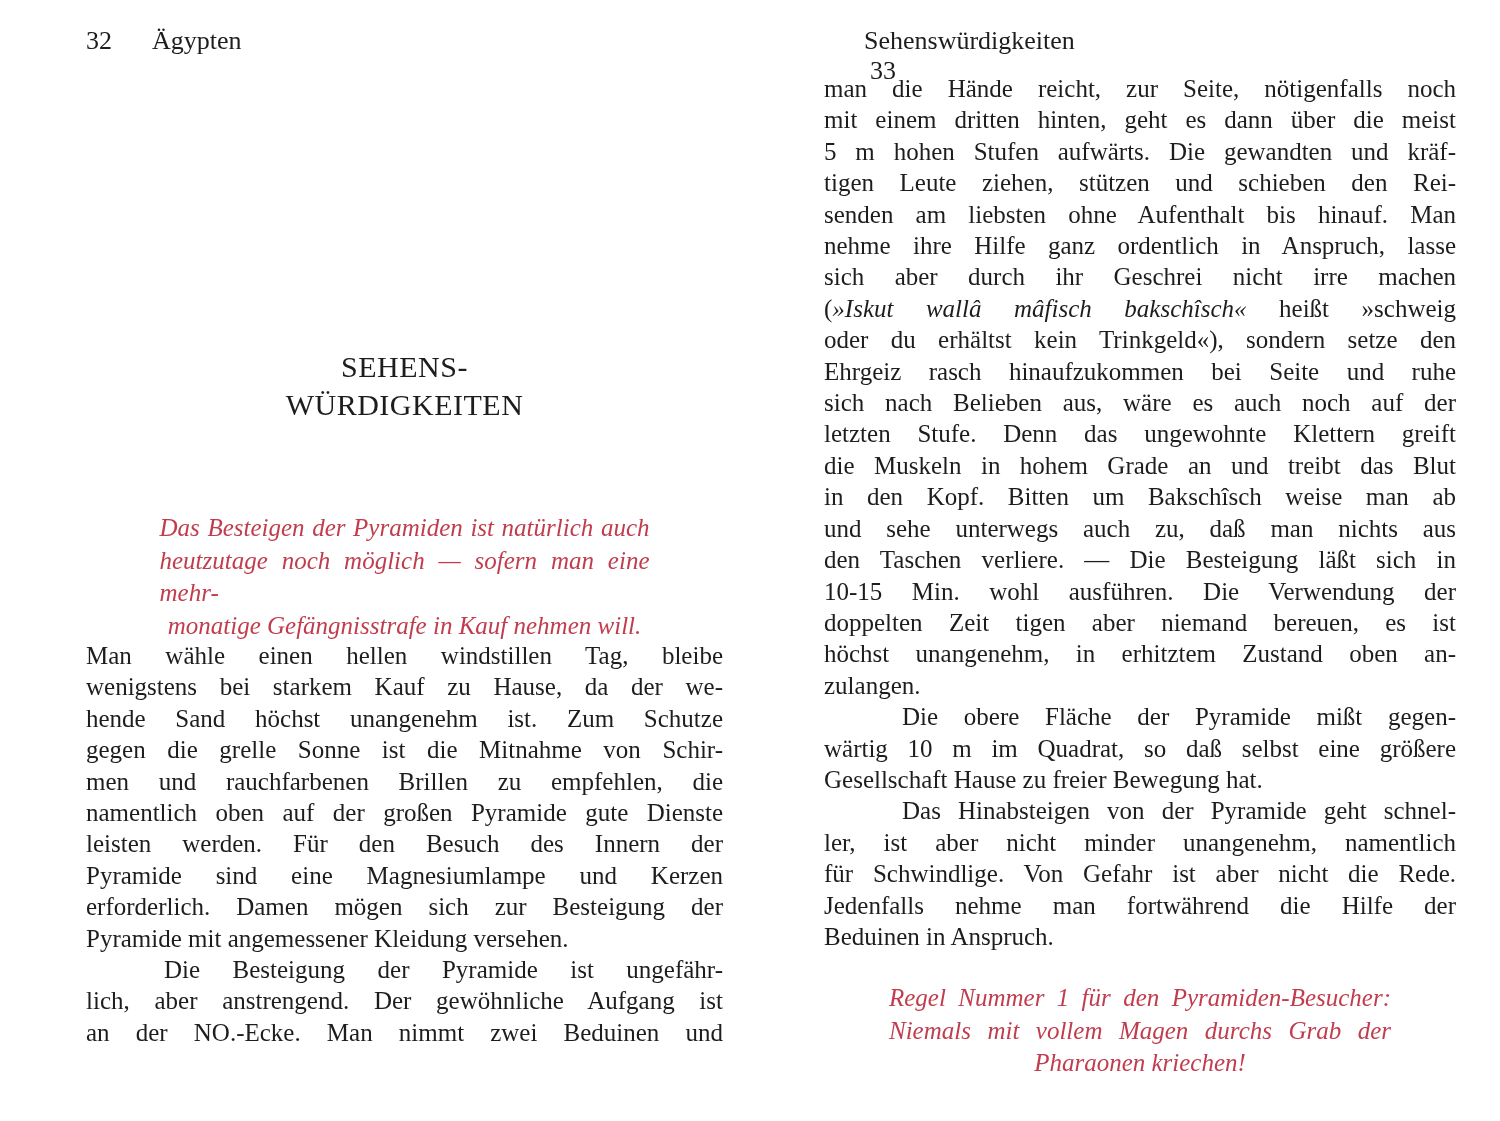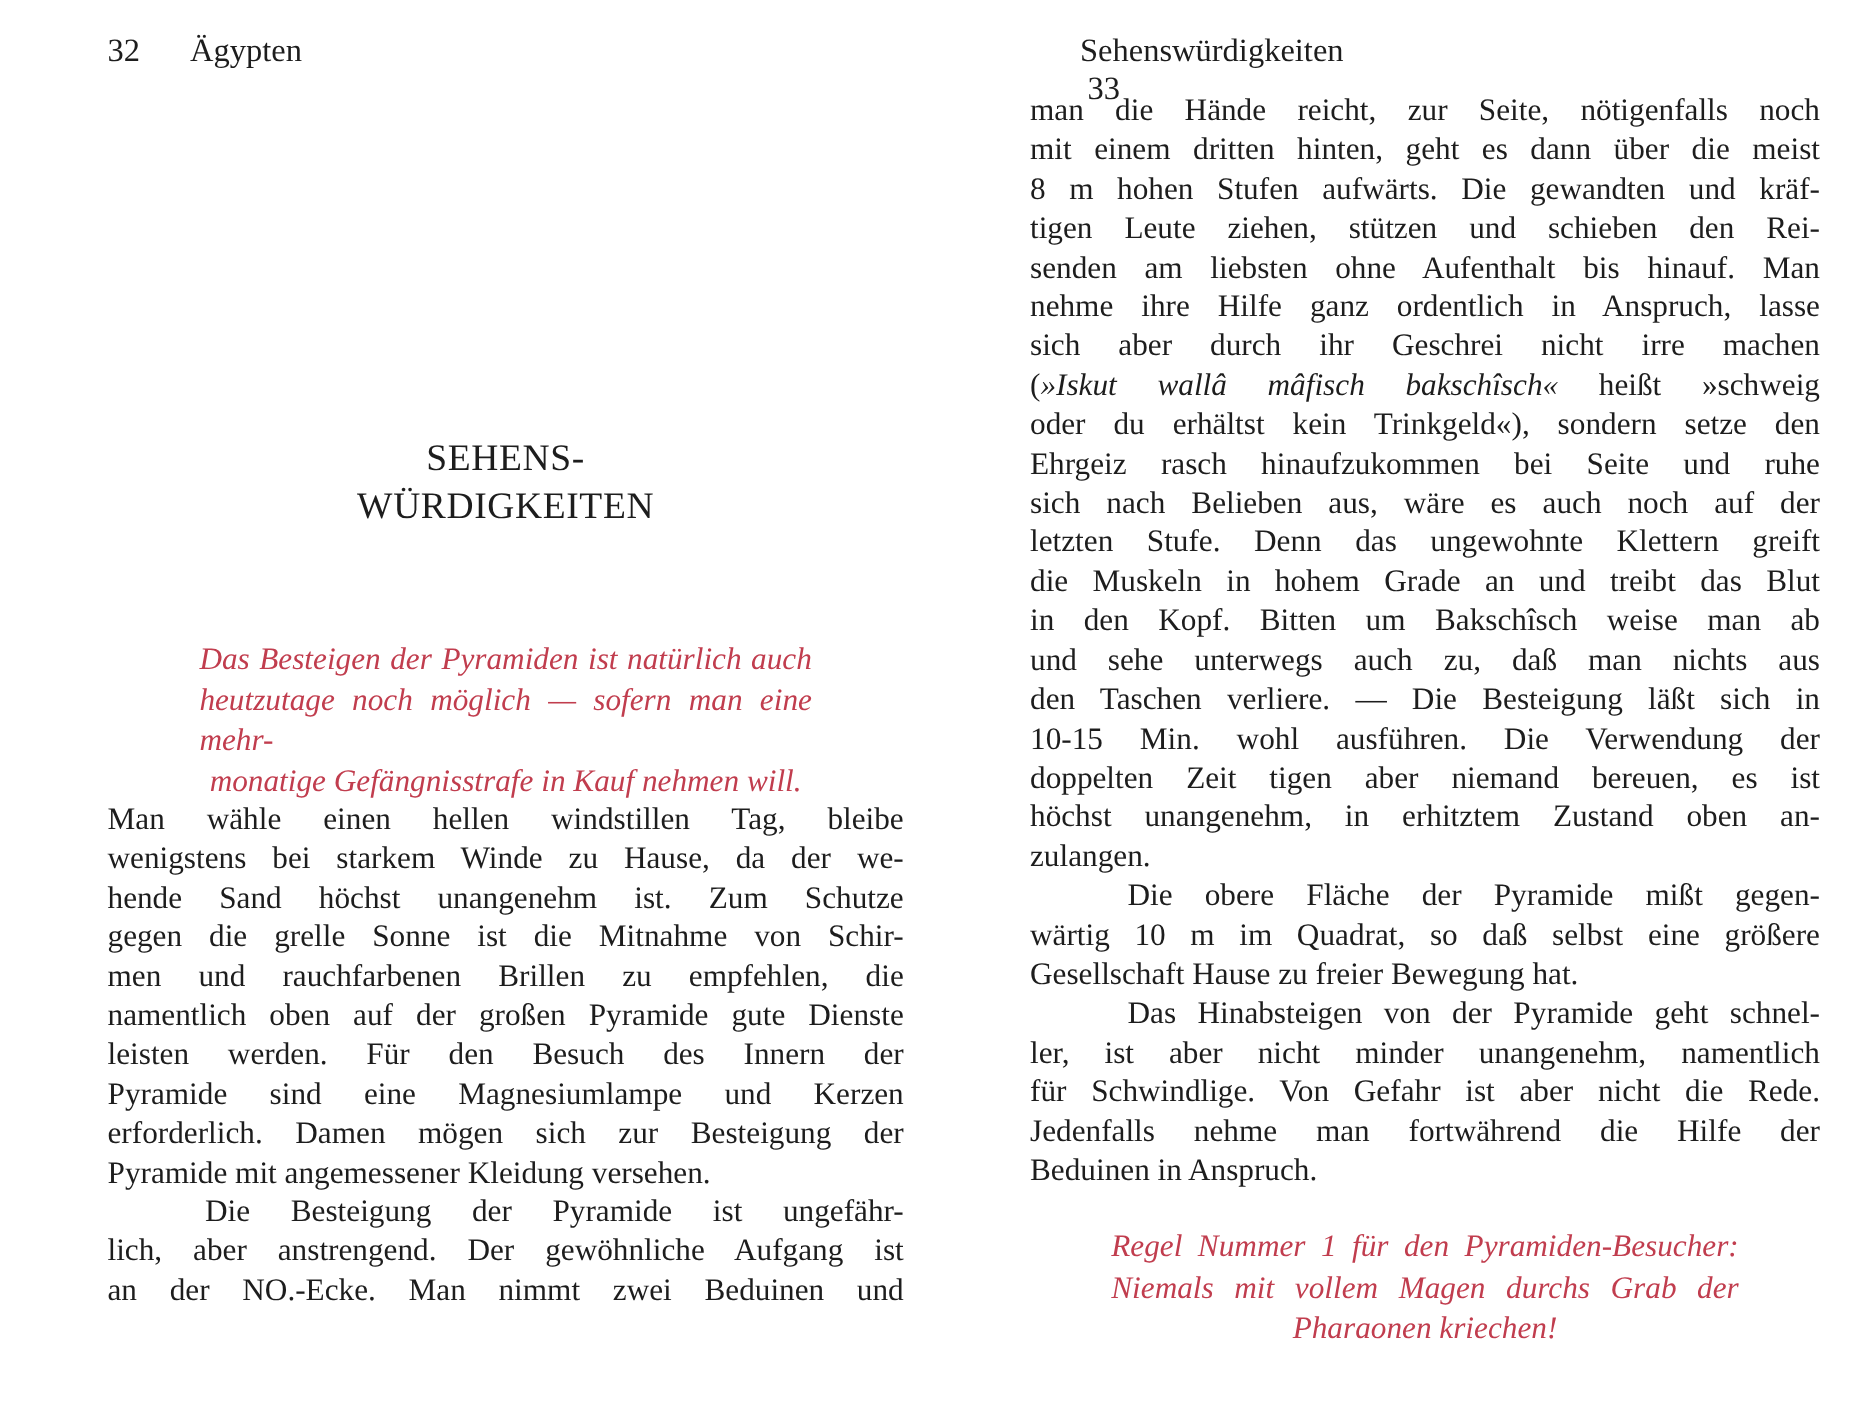--- a/index.html
+++ b/index.html
@@ -71,21 +71,21 @@
       <div class="inner">
         <div class="jline">Das Besteigen der Pyramiden ist natürlich auch</div>
         <div class="jline">heutzutage noch möglich — sofern man eine mehr-</div>
         <div class="cline">monatige Gefängnisstrafe in Kauf nehmen will.</div>
       </div>
     </div>
 
     <div class="body-block" id="left-body">
       <div class="para">
         <div class="jline">Man wähle einen hellen windstillen Tag, bleibe</div>
-        <div class="jline">wenigstens bei starkem Winde zu Hause, da der we-</div>
+        <div class="jline">wenigstens bei starkem Kauf zu Hause, da der we-</div>
         <div class="jline">hende Sand höchst unangenehm ist. Zum Schutze</div>
         <div class="jline">gegen die grelle Sonne ist die Mitnahme von Schir-</div>
         <div class="jline">men und rauchfarbenen Brillen zu empfehlen, die</div>
         <div class="jline">namentlich oben auf der großen Pyramide gute Dienste</div>
         <div class="jline">leisten werden. Für den Besuch des Innern der</div>
         <div class="jline">Pyramide sind eine Magnesiumlampe und Kerzen</div>
         <div class="jline">erforderlich. Damen mögen sich zur Besteigung der</div>
         <div class="lline">Pyramide mit angemessener Kleidung versehen.</div>
       </div>
       <div class="para">
@@ -99,21 +99,21 @@
   <section class="page" id="right-page">
     <header class="running-header right">
       <span class="head-title">Sehenswürdigkeiten</span>
       <span class="pagenum">33</span>
     </header>
 
     <div class="body-block" id="right-body">
       <div class="para">
         <div class="jline">man die Hände reicht, zur Seite, nötigenfalls noch</div>
         <div class="jline">mit einem dritten hinten, geht es dann über die meist</div>
-        <div class="jline">8 m hohen Stufen aufwärts. Die gewandten und kräf-</div>
+        <div class="jline">5 m hohen Stufen aufwärts. Die gewandten und kräf-</div>
         <div class="jline">tigen Leute ziehen, stützen und schieben den Rei-</div>
         <div class="jline">senden am liebsten ohne Aufenthalt bis hinauf. Man</div>
         <div class="jline">nehme ihre Hilfe ganz ordentlich in Anspruch, lasse</div>
         <div class="jline">sich aber durch ihr Geschrei nicht irre machen</div>
         <div class="jline"><span>(</span><span class="it">»Iskut wallâ mâfisch bakschîsch«</span><span> heißt »schweig</span></div>
         <div class="jline">oder du erhältst kein Trinkgeld«), sondern setze den</div>
         <div class="jline">Ehrgeiz rasch hinaufzukommen bei Seite und ruhe</div>
         <div class="jline">sich nach Belieben aus, wäre es auch noch auf der</div>
         <div class="jline">letzten Stufe. Denn das ungewohnte Klettern greift</div>
         <div class="jline">die Muskeln in hohem Grade an und treibt das Blut</div>

